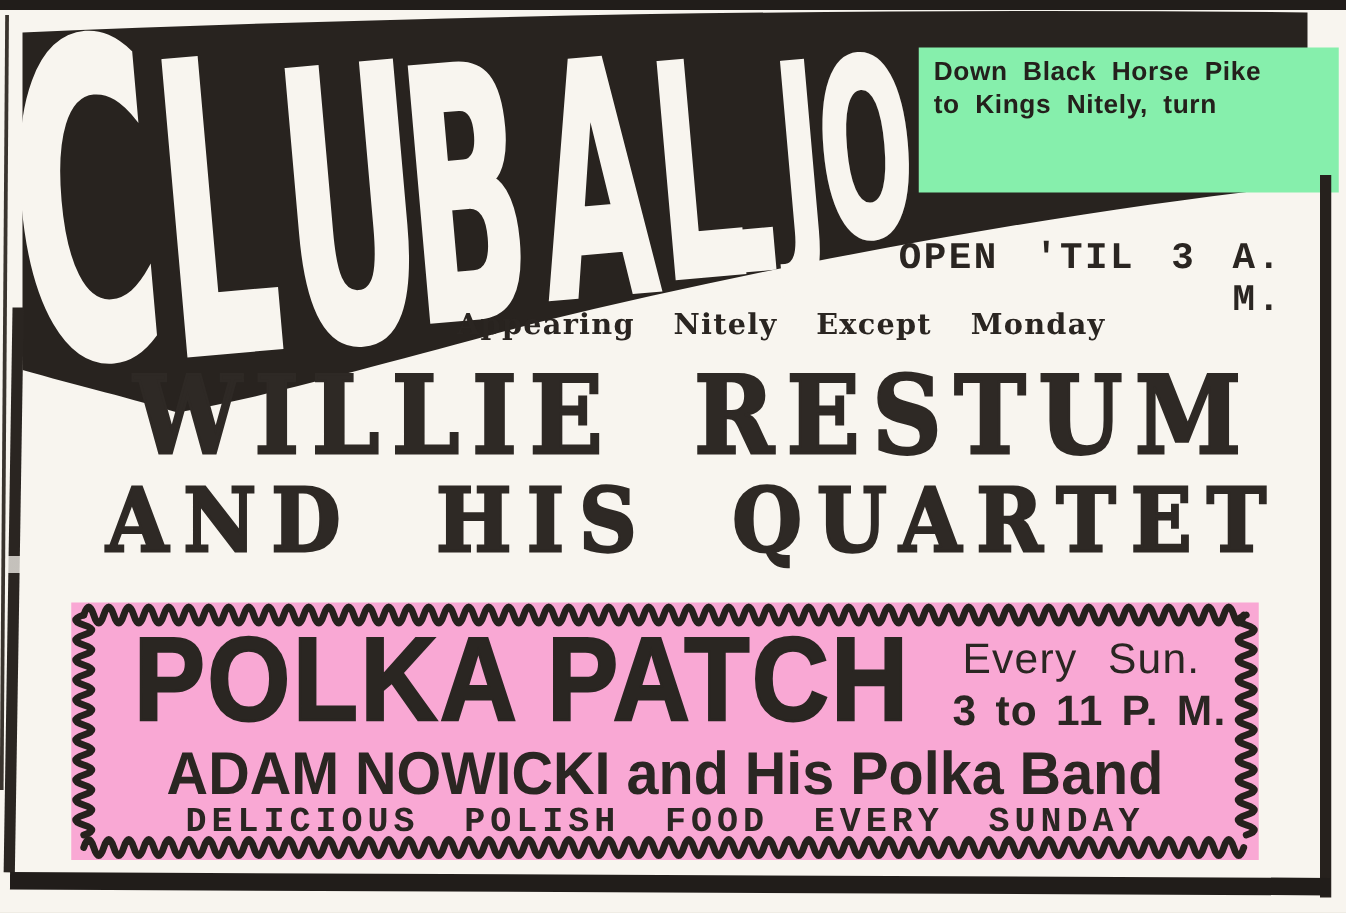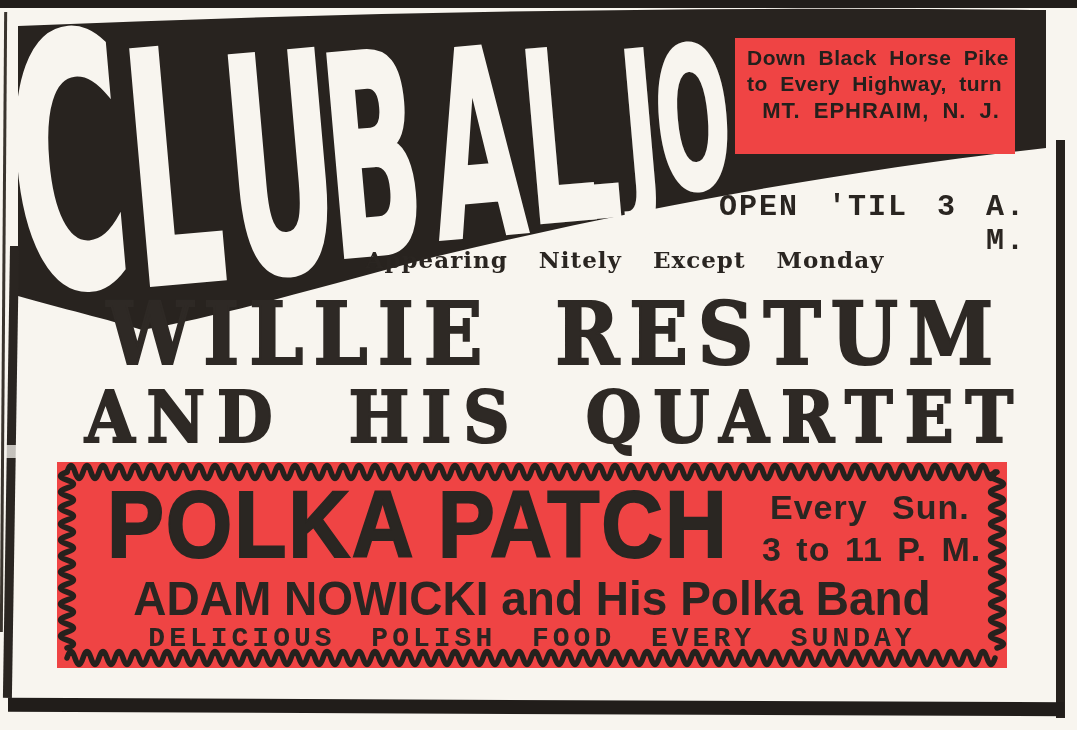--- a/index.html
+++ b/index.html
@@ -23,21 +23,21 @@
   #banner-letters span{
     position:absolute;
     font-family:"DejaVu Sans","Liberation Sans",sans-serif;
     font-weight:bold;color:#f8f5ef;
     -webkit-text-stroke:4px #f8f5ef;
     transform-origin:left bottom;
     transform:rotate(-5deg) scaleX(0.45);
     white-space:pre;
   }
   
-  #directions-box{left:735px;top:38px;width:280px;height:116px;background:#ef4444;
+  #directions-box{left:735px;top:38px;width:336px;height:116px;background:#86efac;
     padding:7px 0 0 12px;box-sizing:border-box;}
   .dir-line{font-weight:bold;font-size:21px;line-height:26px;letter-spacing:.5px;word-spacing:6px;color:#24201c;}
   #directions-city{font-weight:bold;font-size:22px;line-height:28px;text-align:center;letter-spacing:1px;word-spacing:6px;color:#24201c;}
   
   #open-late{left:700px;top:190px;width:326px;text-align:right;
     font-family:Liberation Mono, monospace;font-weight:bold;
     font-size:30px;letter-spacing:2px;word-spacing:9px;color:#2a2521;}
   
   #appearing{left:150px;top:246px;width:950px;text-align:center;
     font-family:"DejaVu Serif","Liberation Serif",serif;font-weight:bold;
@@ -47,27 +47,27 @@
     font-family:"DejaVu Serif","Liberation Serif",serif;font-weight:bold;
     font-size:77px;line-height:78px;letter-spacing:10px;word-spacing:26px;
     color:#2e2925;-webkit-text-stroke:2px #2e2925;
     transform:scaleY(1.12);transform-origin:center bottom;}
   #headliner-sub{left:55px;top:388px;width:1000px;text-align:center;
     font-family:"DejaVu Serif","Liberation Serif",serif;font-weight:bold;
     font-size:64px;line-height:66px;letter-spacing:12px;word-spacing:30px;
     color:#2e2925;-webkit-text-stroke:2px #2e2925;
     transform:scaleY(1.10);transform-origin:center bottom;}
   
-  #polka-box{left:57px;top:462px;width:950px;height:206px;background:#ef4444;}
+  #polka-box{left:57px;top:482px;width:950px;height:206px;background:#f9a8d4;}
   #polka-squiggle{position:absolute;left:0;top:0;}
   #polka-title{position:absolute;left:50px;top:16px;
     font-weight:bold;font-size:95px;line-height:92px;letter-spacing:2px;
     color:#2a2622;-webkit-text-stroke:2px #2a2622;
     transform:scaleX(.9);transform-origin:left top;white-space:pre;}
-  #polka-sched1{position:absolute;left:713px;top:26px;font-weight:bold;font-size:34px;
+  #polka-sched1{position:absolute;left:713px;top:26px;font-weight:normal;font-size:34px;
     letter-spacing:1px;word-spacing:14px;color:#2a2622;}
   #polka-sched2{position:absolute;left:705px;top:68px;font-weight:bold;font-size:34px;
     letter-spacing:1px;word-spacing:4px;color:#2a2622;}
   #polka-band{position:absolute;left:0;top:108px;width:950px;text-align:center;
     font-weight:bold;font-size:46px;letter-spacing:0;color:#2a2622;
     transform:scaleY(1.05);transform-origin:center top;}
   #polka-food{position:absolute;left:0;top:161px;width:950px;text-align:center;
     font-family:Liberation Mono, monospace;font-weight:bold;
     font-size:28px;letter-spacing:4px;word-spacing:15px;color:#2a2622;}
 </style>
@@ -96,22 +96,21 @@
       <span style="left: 334px; top: 60px; font-size: 279px; line-height: 204px;">B</span>
       <span style="left: 440px; top: 56px; font-size: 258px; line-height: 188px;">A</span>
       <span style="left: 532px; top: 56px; font-size: 236px; line-height: 172px;">L</span>
       <span style="left: 590px; top: 112px; font-size: 214px; line-height: 156px;">-</span>
       <span style="left: 630px; top: 55px; font-size: 206px; line-height: 150px;">J</span>
       <span style="left: 662px; top: 53px; font-size: 195px; line-height: 142px;">O</span>
     </div>
 
   <div class="abs" id="directions-box">
     <div class="dir-line">Down Black Horse Pike</div>
-    <div class="dir-line">to Every Highway, turn</div>
-    <div id="directions-city">MT. EPHRAIM, N. J.</div>
+    <div class="dir-line">to Kings Nitely, turn</div>
   </div>
 
   <div class="abs" id="open-late">OPEN 'TIL 3 A. M.</div>
 
   <div class="abs" id="appearing">Appearing Nitely Except Monday</div>
 
   <div class="abs" id="headliner-name">WILLIE RESTUM</div>
   <div class="abs" id="headliner-sub">AND HIS QUARTET</div>
 
   <div class="abs" id="polka-box">

